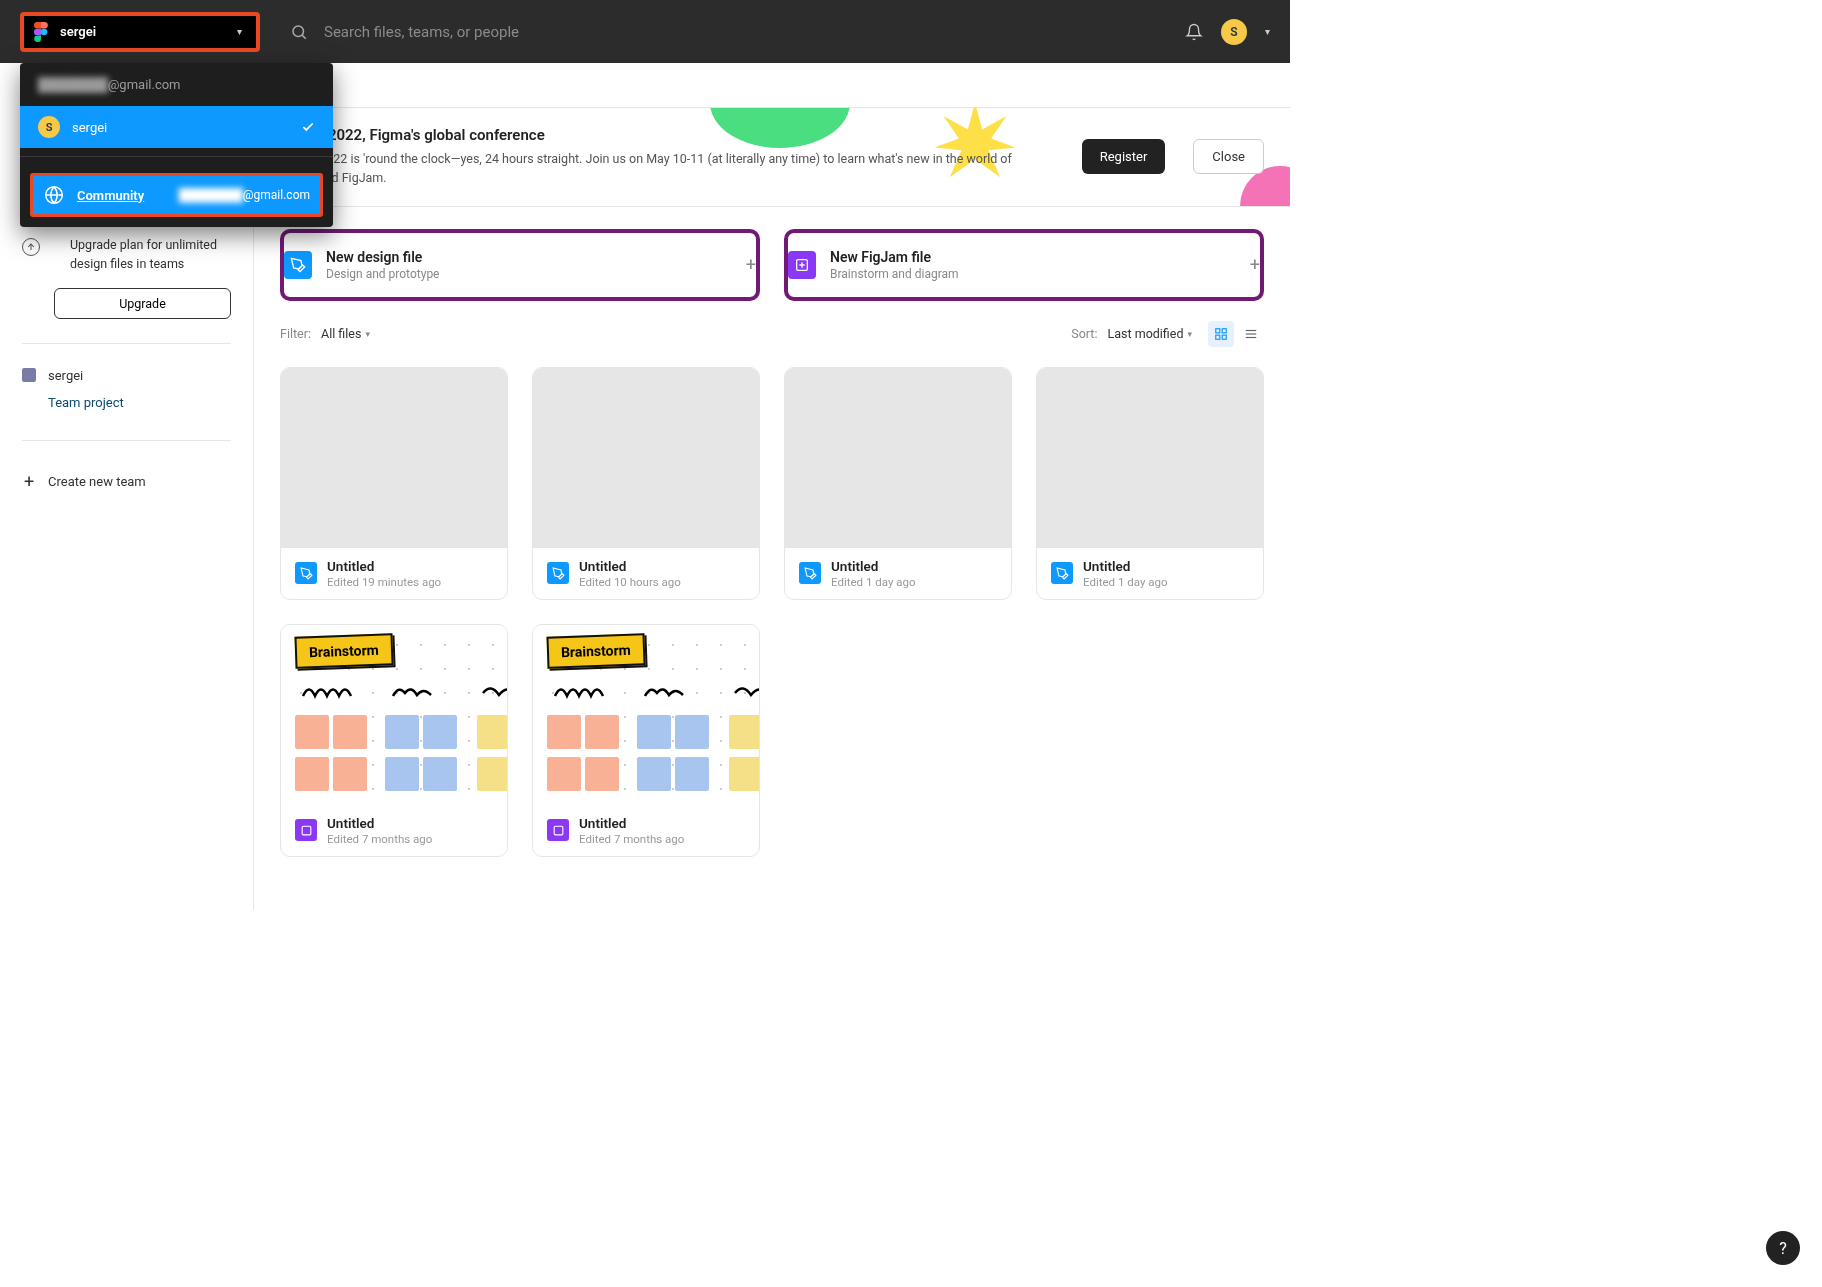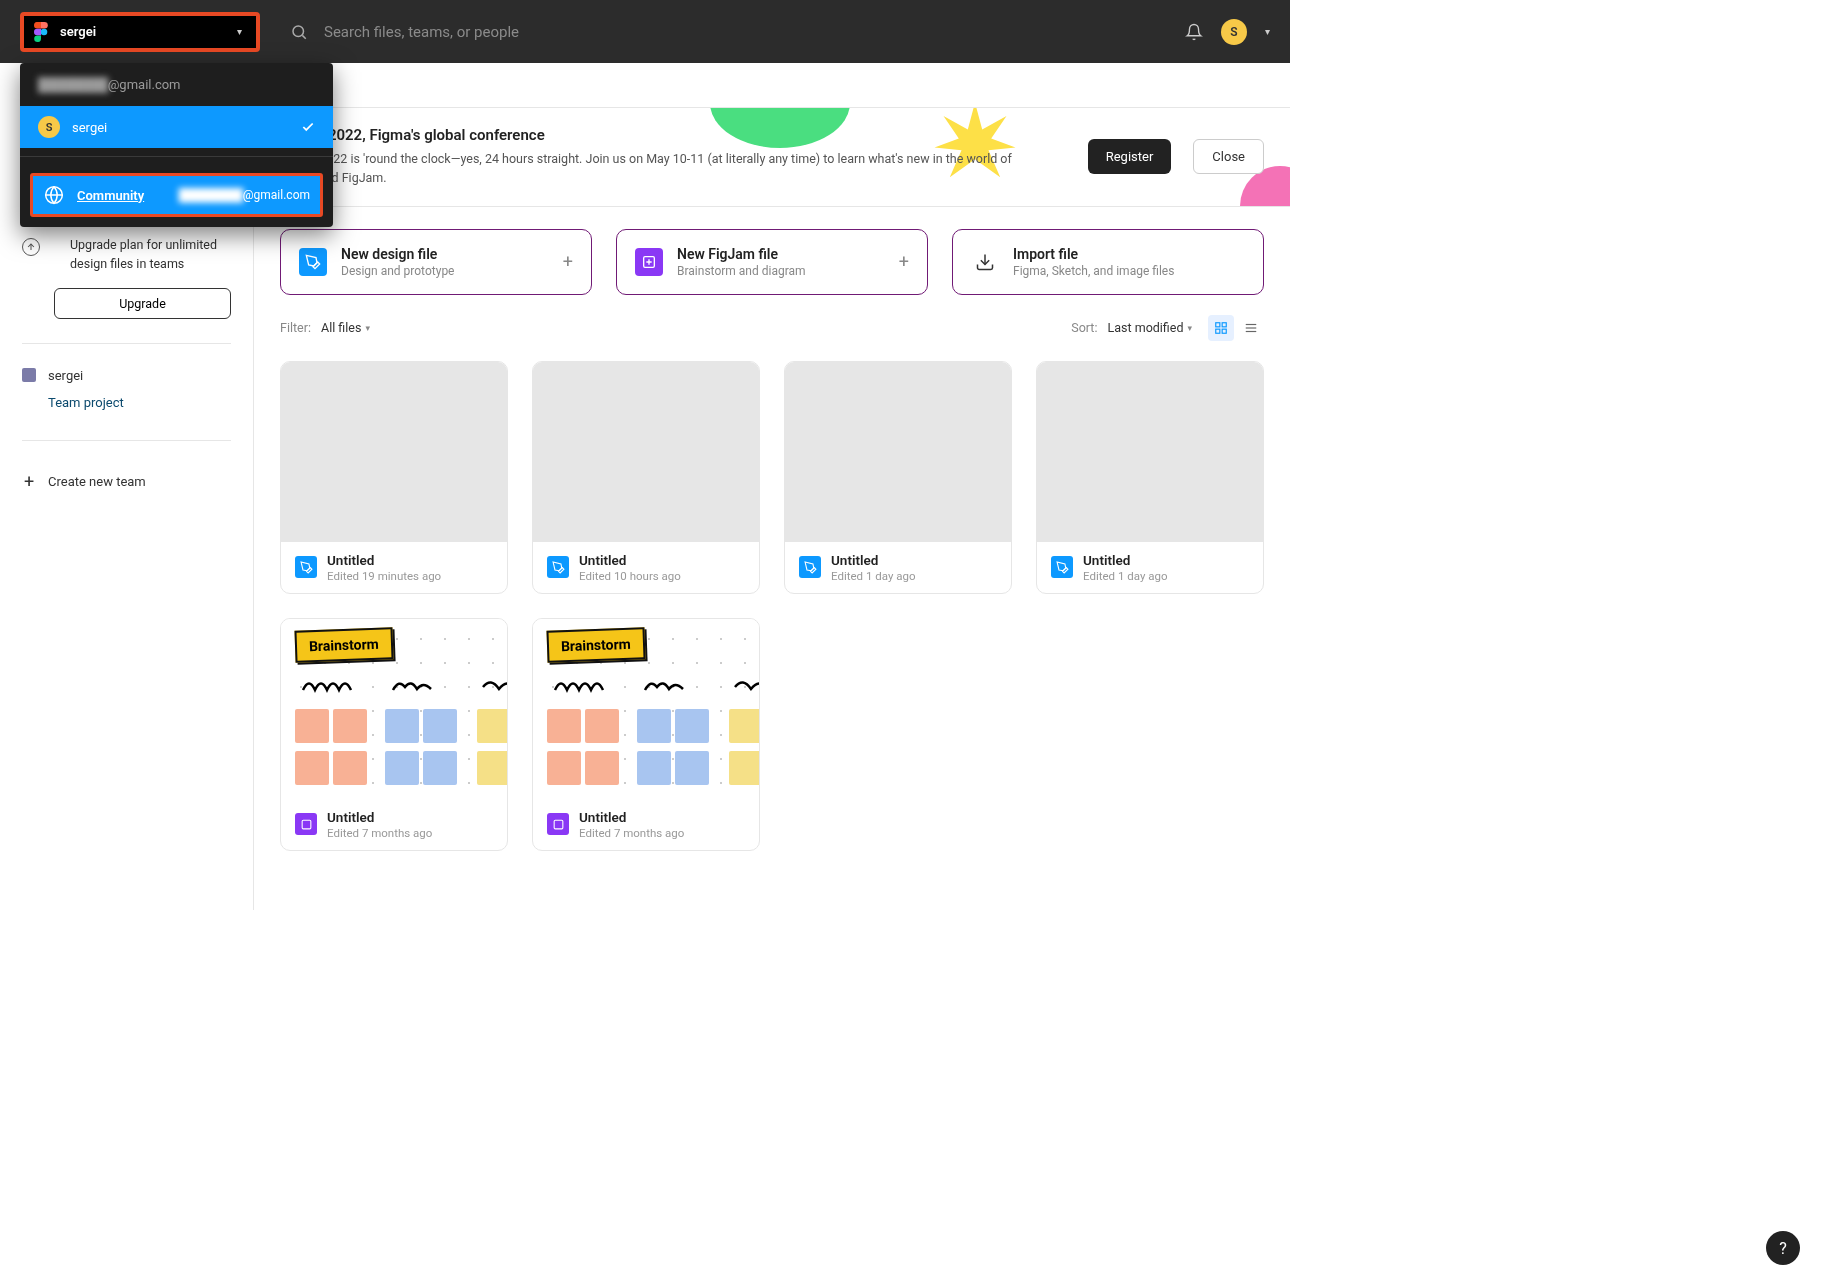--- a/index.html
+++ b/index.html
@@ -56,26 +56,26 @@
 .main { flex: 1; overflow-y: auto; }
 .deleted-bar { padding: 14px 24px; font-size: 14px; color: #888; border-bottom: 1px solid #e6e6e6; }
 .banner { display: flex; align-items: center; padding: 18px 26px; border-bottom: 1px solid #e6e6e6; position: relative; overflow: hidden; background: #fff; }
 .banner-blob { position: absolute; border-radius: 50%; }
 .blob-green { width: 140px; height: 90px; background: #4ade80; top: -50px; left: 44%; border-radius: 50%; }
 .blob-pink { width: 80px; height: 80px; background: #f472b6; bottom: -40px; right: -30px; border-radius: 50%; }
 .banner .star-shape { position:absolute; top:-10px; right:260px; fill:#fde047; }
 .banner-content { flex: 1; z-index: 1; }
 .banner-title { font-size: 15px; font-weight: 600; color: #222; margin-bottom: 6px; }
 .banner-desc { font-size: 12.5px; color: #555; line-height: 1.5; max-width: 740px; }
-.banner-actions { display: flex; gap: 22px; z-index: 1; }
+.banner-actions { display: flex; gap: 28px; z-index: 1; }
 .btn-primary { background: #222; color: #fff; border: none; padding: 9px 18px; border-radius: 6px; font-size: 13px; cursor: pointer; }
 .btn-secondary { background: #fff; color: #333; border: 1px solid #ccc; padding: 9px 18px; border-radius: 6px; font-size: 13px; cursor: pointer; }
 
 .action-cards { display: flex; gap: 24px; padding: 22px 26px 10px; }
-.action-card { flex: 1; border: 1px solid #701a75; border-radius: 10px; padding: 16px 18px; display: flex; align-items: center; gap: 14px; cursor: pointer; }
+.action-card { flex: 1; border: 4px solid #701a75; border-radius: 10px; padding: 16px 0; display: flex; align-items: center; gap: 14px; cursor: pointer; }
 .ac-icon { width: 28px; height: 28px; border-radius: 4px; display: flex; align-items: center; justify-content: center; flex-shrink: 0; }
 .ac-icon.design { background: #0d99ff; }
 .ac-icon.figjam { background: #8a38f5; }
 .ac-icon.import { background: transparent; }
 .ac-text { flex: 1; }
 .ac-title { font-size: 14px; font-weight: 600; color: #222; }
 .ac-sub { font-size: 12px; color: #888; margin-top: 2px; }
 .ac-plus { color: #888; font-size: 18px; }
 
 .filter-row { display: flex; align-items: center; padding: 10px 26px 14px; font-size: 12.5px; color: #888; }
@@ -248,33 +248,20 @@
           <svg width="16" height="16" viewBox="0 0 24 24" fill="none" stroke="#fff" stroke-width="2">
               <rect x="4" y="4" width="16" height="16" rx="2"></rect>
               <path d="M8 12h8M12 8v8"></path>
             </svg>
         </span>
         <div class="ac-text">
           <div class="ac-title">New FigJam file</div>
           <div class="ac-sub">Brainstorm and diagram</div>
         </div>
         <span class="ac-plus">+</span>
-      </div>
-      <div class="action-card">
-        <span class="ac-icon import">
-          <svg width="20" height="20" viewBox="0 0 24 24" fill="none" stroke="#333" stroke-width="1.8">
-              <path d="M21 15v4a2 2 0 0 1-2 2H5a2 2 0 0 1-2-2v-4"></path>
-              <polyline points="7 10 12 15 17 10"></polyline>
-              <line x1="12" y1="15" x2="12" y2="3"></line>
-            </svg>
-        </span>
-        <div class="ac-text">
-          <div class="ac-title">Import file</div>
-          <div class="ac-sub">Figma, Sketch, and image files</div>
-        </div>
       </div>
     </div>
 
     <div class="filter-row">
       <span class="filter-label">Filter:</span>
       <span class="filter-val">
           <span>All files</span> 
           <span style="font-size:9px;color:#888">▾</span>
         </span>
       <span class="filter-spacer"></span>

